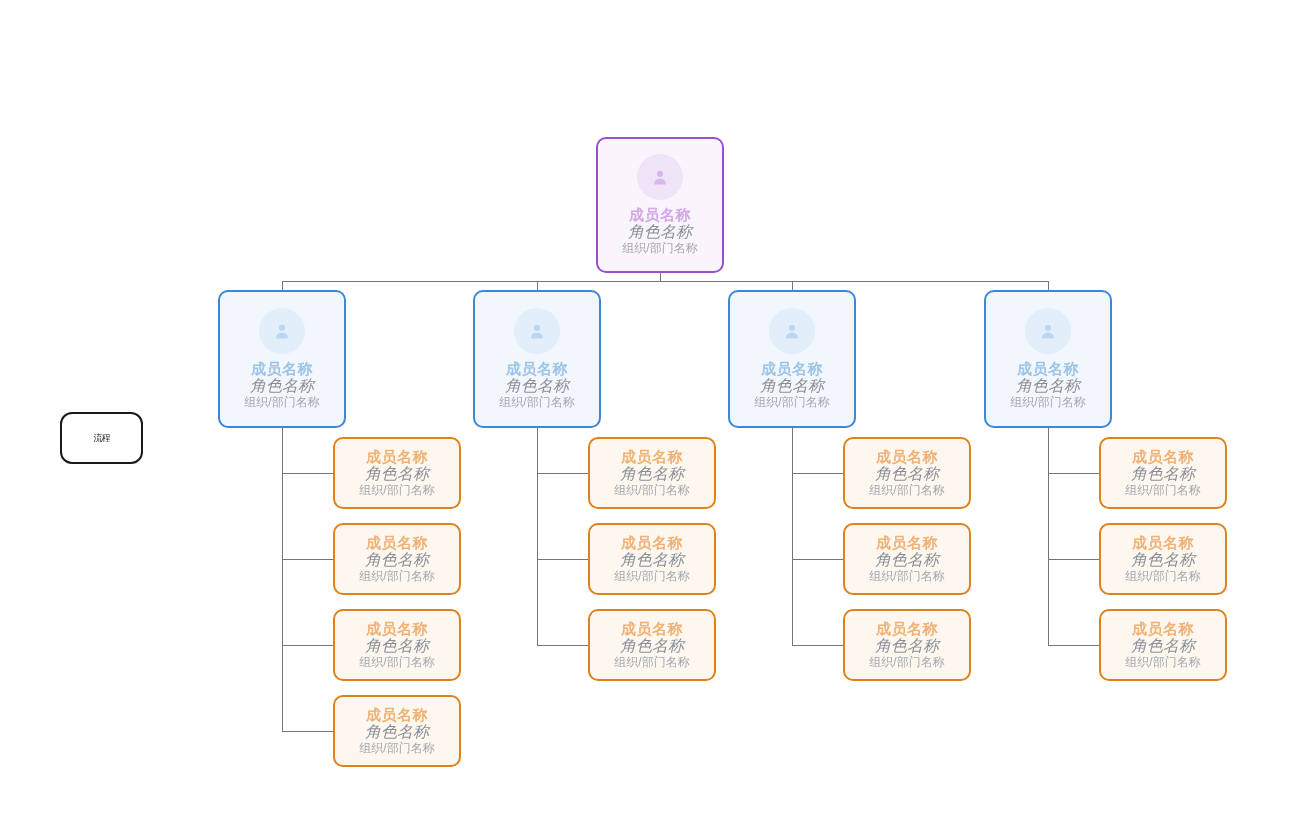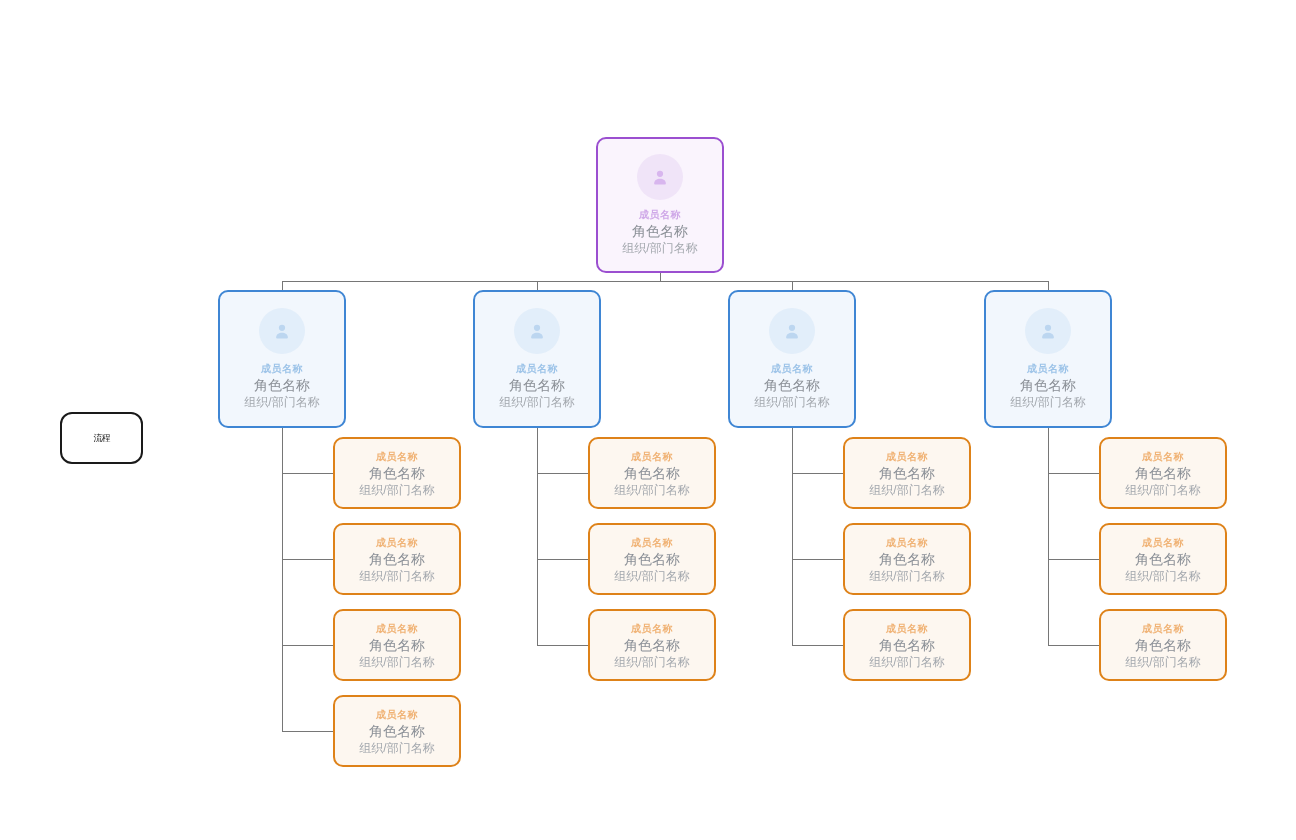--- a/index.html
+++ b/index.html
@@ -34,29 +34,30 @@
     position: absolute;
     box-sizing: border-box;
     border-radius: 10px;
     text-align: center;
     display: flex;
     flex-direction: column;
     align-items: center;
     justify-content: center;
   }
   .node .name {
-    font-size: 10px;
+    font-size: 15px;
     font-weight: bold;
     line-height: 17px;
     letter-spacing: .5px;
   }
   .node .role {
-    font-size: 14px;
+    font-size: 16px;
     line-height: 17px;
     color: #8a8f96;
+    font-style: italic;
   }
   .node .org {
     font-size: 12px;
     line-height: 17px;
     color: #a2a7ad;
   }
   .avatar {
     border-radius: 50%;
     display: flex;
     align-items: center;

